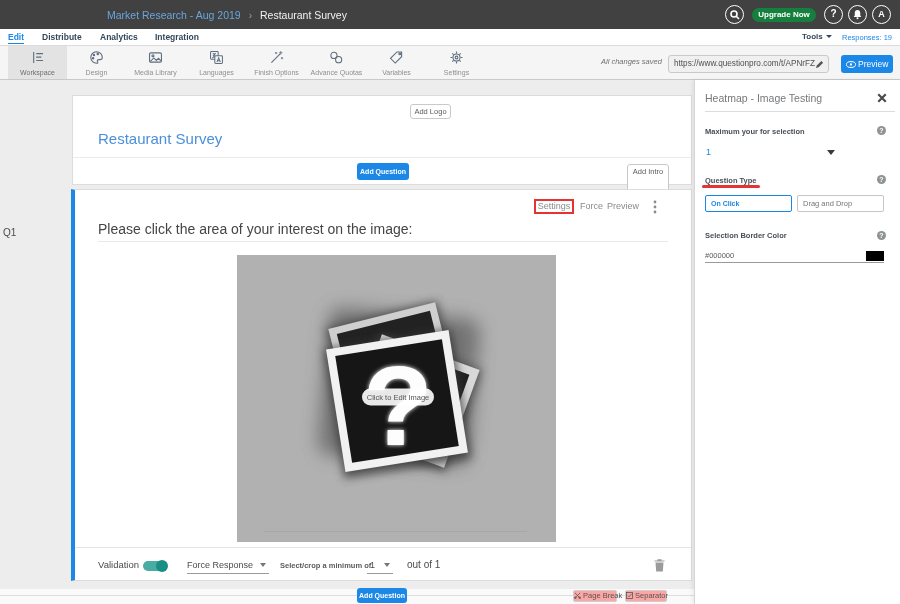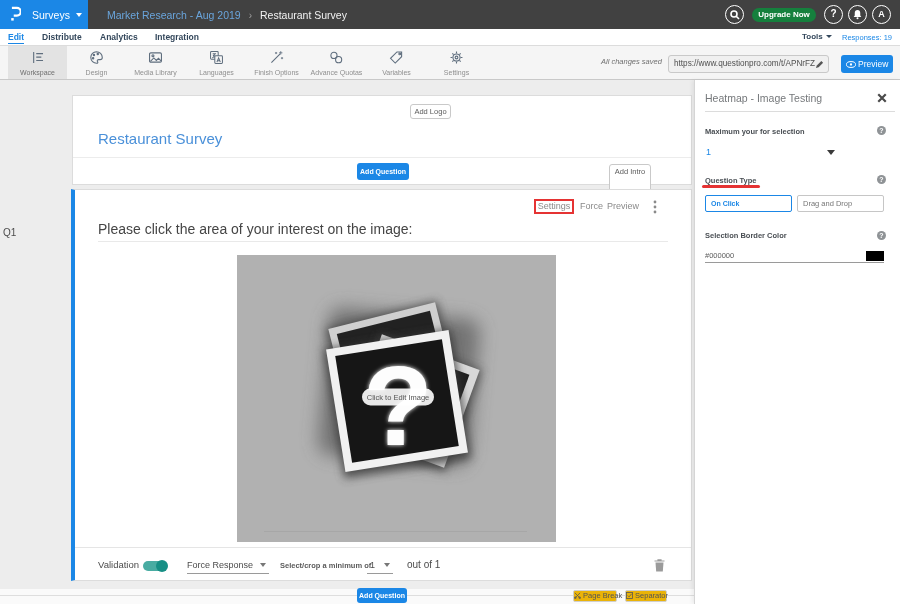--- a/index.html
+++ b/index.html
@@ -58,41 +58,33 @@
 #forsel { position:absolute; left:112px; top:12px; font-size:9px; color:#4c4c4c; border-bottom:1px solid #9a9a9a; padding:0 3px 2.5px 0; }
 #forsel .bc { display:inline-block; width:0; height:0; border-left:3.5px solid transparent; border-right:3.5px solid transparent; border-top:4px solid #777; margin-left:7px; vertical-align:1px; }
 #selcrop { position:absolute; left:197px; top:13px; font-size:7.5px; font-weight:bold; color:#5a5a5a;margin-left:8px; }
 #minsel { position:absolute; left:292px; top:12px; font-size:9px; color:#4c4c4c; border-bottom:1px solid #9a9a9a; padding:0 3px 2.5px 3px; }
 #minsel .bc { display:inline-block; width:0; height:0; border-left:3.5px solid transparent; border-right:3.5px solid transparent; border-top:4px solid #777; margin-left:9px; vertical-align:1px; }
 #outof { position:absolute; left:332px; top:11px; font-size:10px; color:#4c4c4c; }
 #trash { position:absolute; left:579px; top:11px; }
 
 #botstrip { position:absolute; left:0; top:589px; width:694px; height:15px; background:#fafafa; }
 #bothr { position:absolute; left:0; top:595px; width:694px; height:1px; background:#dedede; }
-.minibtn { position:absolute; top:590px; height:12px; background:#eab308; border:1px solid #cfcfcf; border-radius:2px; font-size:7.5px; color:#555; line-height:10px; text-align:center; white-space:nowrap; }
+.minibtn { position:absolute; top:590px; height:12px; background:#fca5a5; border:1px solid #cfcfcf; border-radius:2px; font-size:7.5px; color:#555; line-height:10px; text-align:center; white-space:nowrap; }
 
 
 #panel { position:absolute; left:694px; top:80px; width:206px; height:524px; background:#fff; border-left:1px solid #d5d5d5; box-shadow:-2px 0 4px rgba(0,0,0,0.06); }
 .plabel { position:absolute; font-size:7.5px; font-weight:bold; color:#494e53; }
 .help { position:absolute; width:9px; height:9px; background:#8f9396; border-radius:50%; color:#fff; font-size:7px; font-weight:bold; text-align:center; line-height:9.5px; }
 .bcaret { position:absolute; width:0; height:0; border-left:4.5px solid transparent; border-right:4.5px solid transparent; border-top:5px solid #3a3a3a; }
 </style>
 </head>
 <body>
 <div id="app">
 
 <div id="topbar">
-  <div id="logoarea">
-    <svg class="abs" style="left:11px;top:6px" width="10" height="16" viewBox="0 0 22 34">
-      <path d="M2 3.5 h11 a8.5 8.5 0 0 1 0 17 h-7" fill="none" stroke="#fff" stroke-width="5"></path>
-      <rect x="0.5" y="26" width="5.5" height="5.5" fill="#fff"></rect>
-    </svg>
-    <span class="sv">Surveys</span>
-    <span class="caret abs" style="left:76px;top:13px"></span>
-  </div>
   <div id="crumb">Market Research - Aug 2019<span class="gt">›</span><span class="white">Restaurant Survey</span></div>
   <div class="topcircle" style="left:725px;">
     <svg width="10" height="10" style="margin-top:3px" viewBox="0 0 10 10">
           <circle cx="4" cy="4" r="3" fill="none" stroke="#fff" stroke-width="1.6"></circle>
           <path d="M6.2 6.2 L9 9" stroke="#fff" stroke-width="1.6"></path>
         </svg>
   </div>
   <div id="upgrade">Upgrade Now</div>
   <div class="topcircle" style="left:824px;font-size:10px;font-weight:bold;line-height:16px;">?</div>
   <div class="topcircle" style="left:848px;">
@@ -205,21 +197,21 @@
         </svg> Preview</div>
 </div>
 
 <div id="q1">Q1</div>
 
 <div id="card1">
   <div class="smallbtn" style="left:289px;top:8px;width:41px;height:15px;line-height:13px;margin-left:48px;">Add Logo</div>
   <div id="title">Restaurant Survey</div>
   <div class="div"></div>
   <div class="bluebtn" style="left:284px;top:67px;width:52px;height:17px;line-height:17px;">Add Question</div>
-  <div class="smallbtn" style="left:536px;top:68px;width:42px;height:29px;line-height:13px;">Add Intro</div>
+  <div class="smallbtn" style="left:554px;top:68px;width:42px;height:29px;line-height:13px;">Add Intro</div>
 </div>
 
 <div id="qcard">
   <div id="setbox">Settings</div>
   <span class="qact" style="left:505px;">Force</span>
   <span class="qact" style="left:532px;">Preview</span>
   <svg class="abs" style="left:578px;top:10px" width="4" height="14" viewBox="0 0 4 14">
         <circle cx="2" cy="2" r="1.4" fill="#8a8a8a"></circle>
         <circle cx="2" cy="7" r="1.4" fill="#8a8a8a"></circle>
         <circle cx="2" cy="12" r="1.4" fill="#8a8a8a"></circle>

